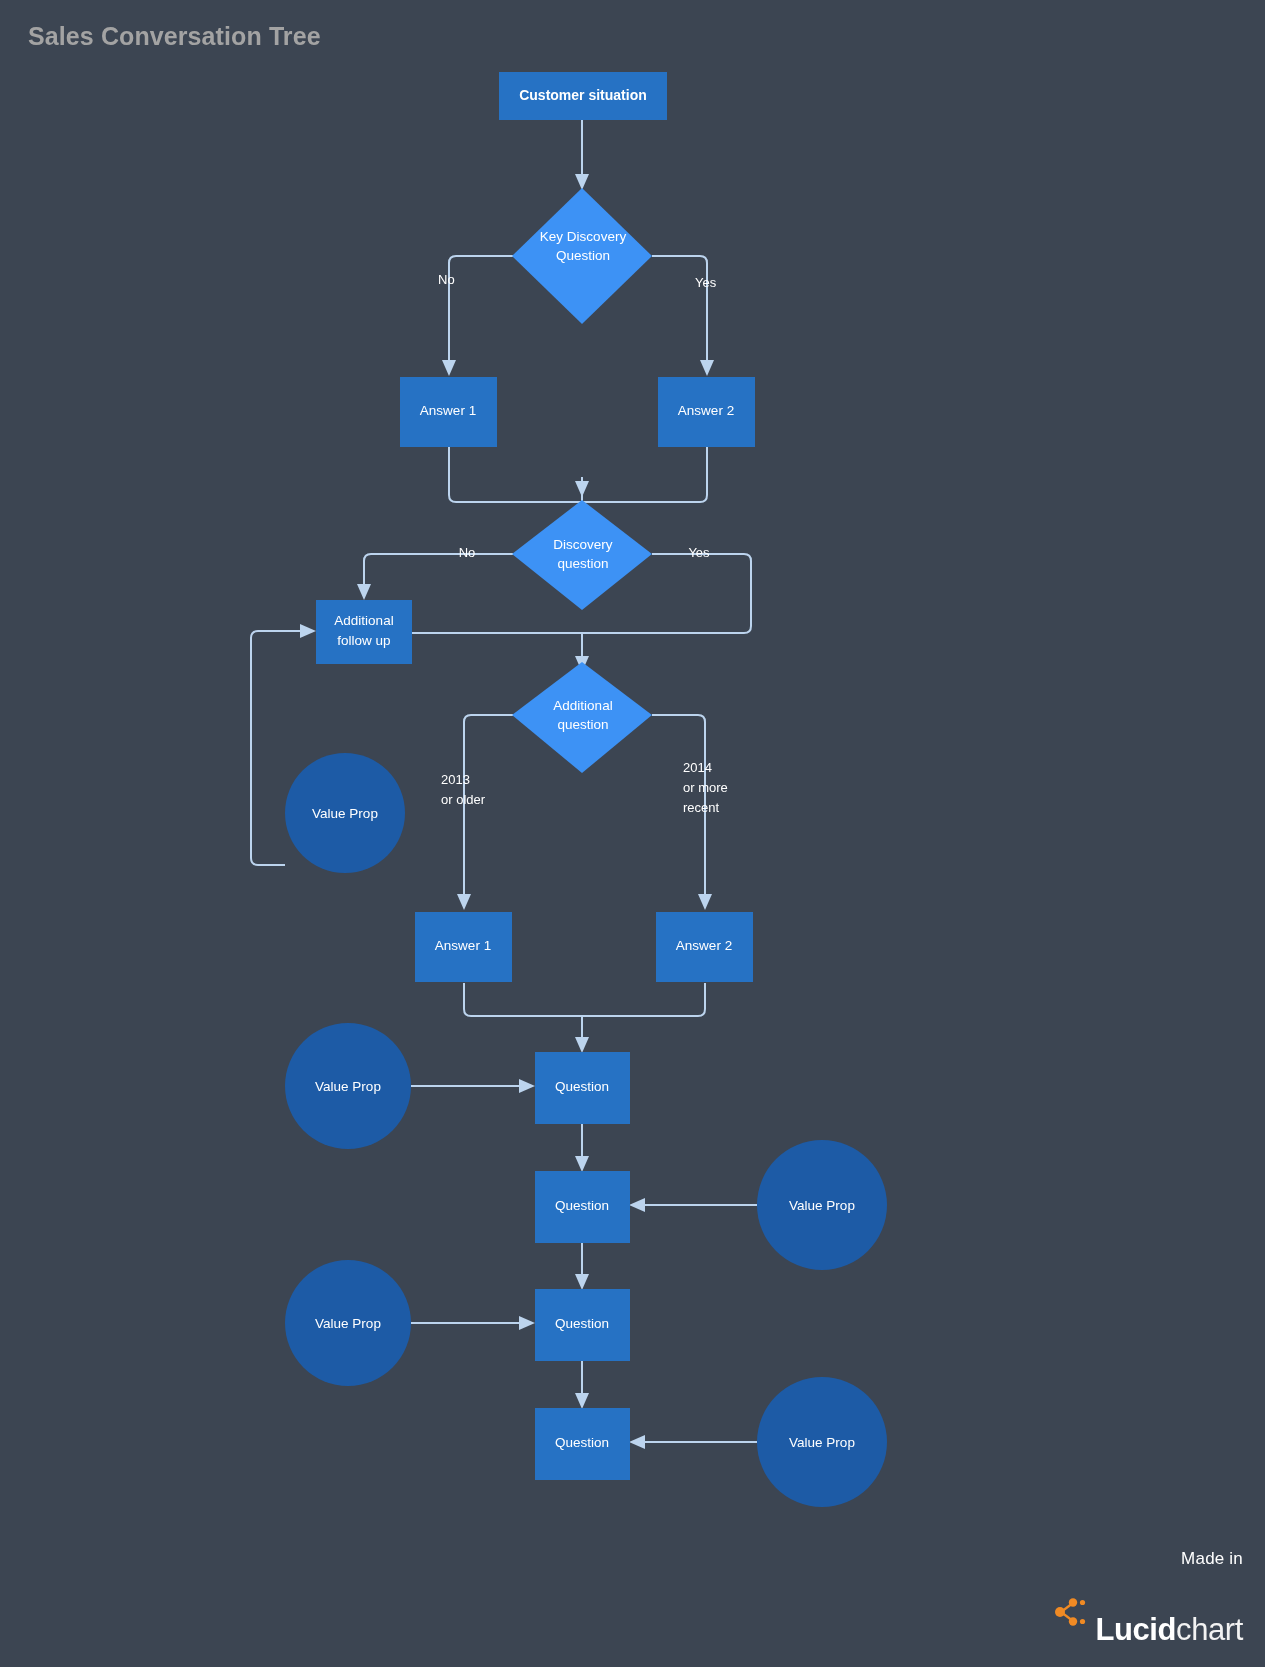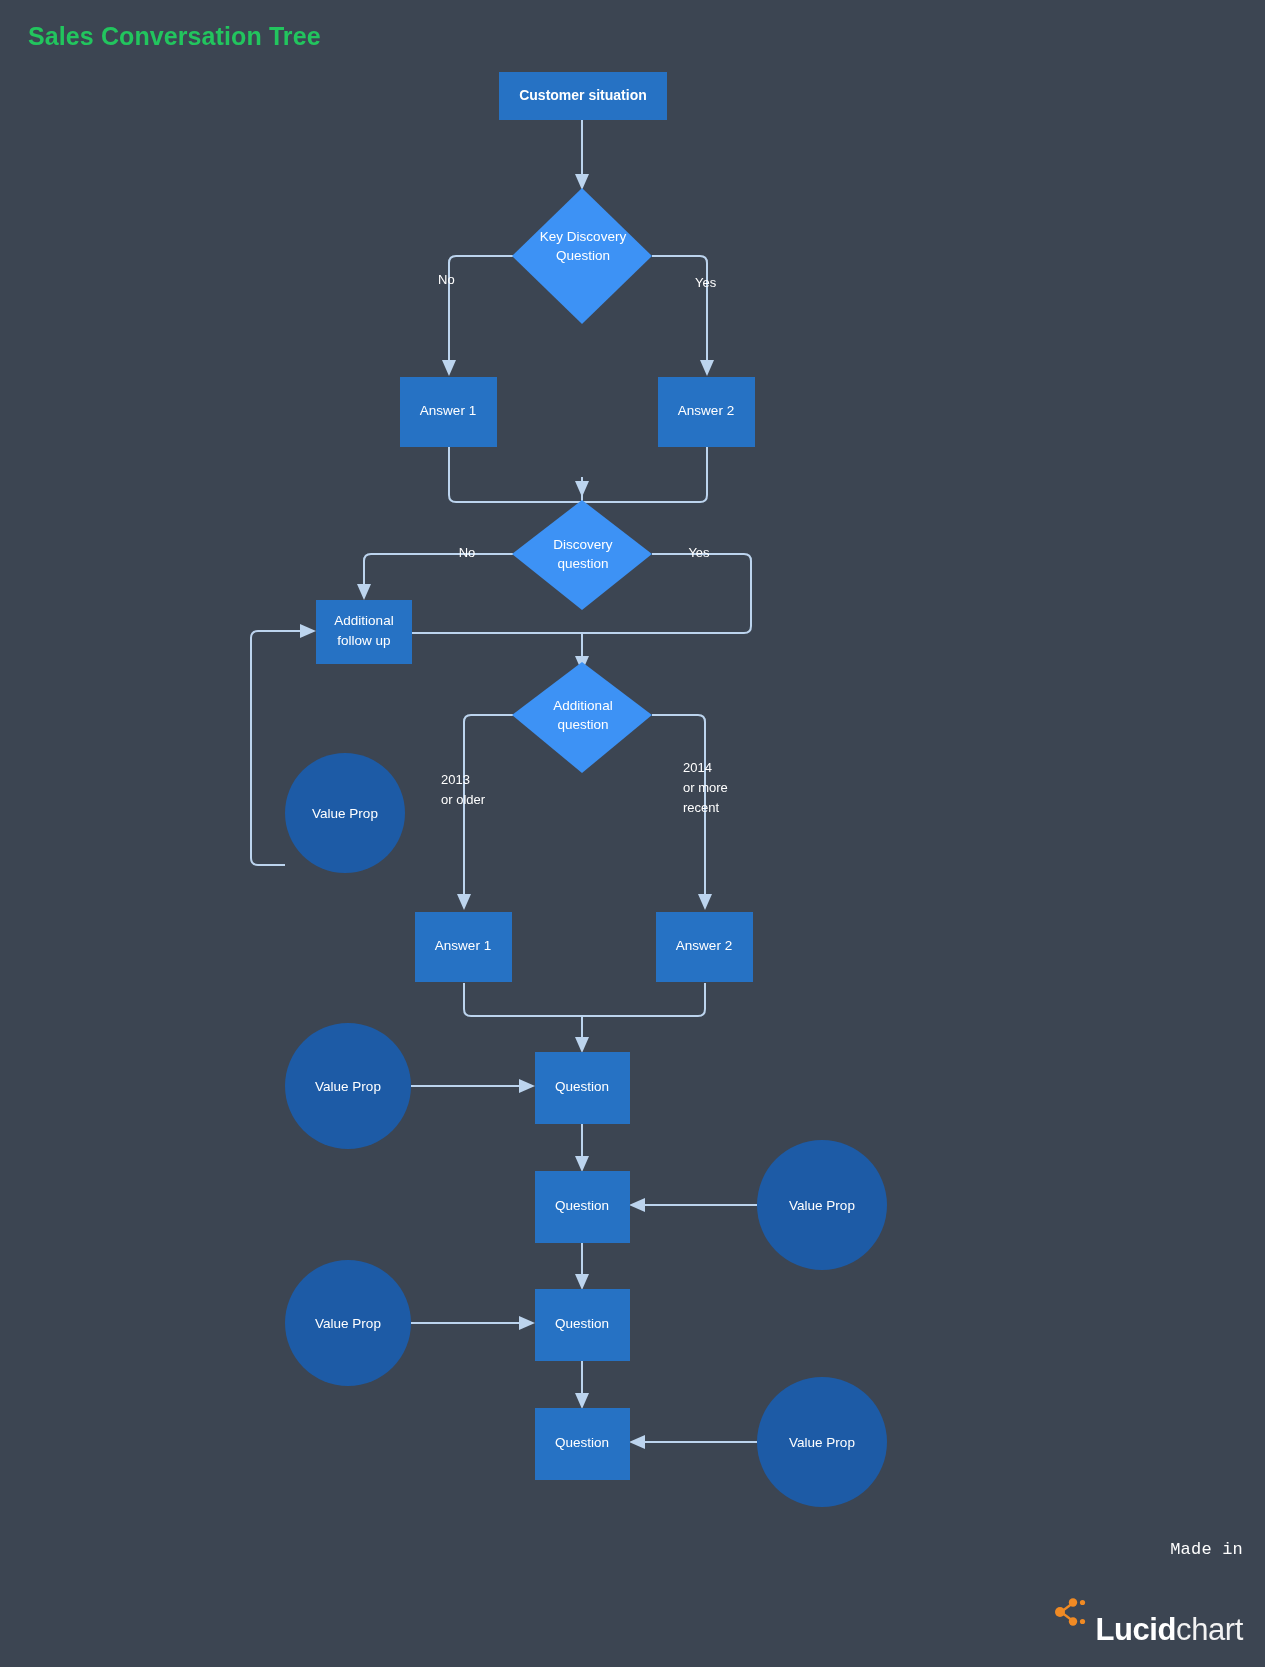--- a/index.html
+++ b/index.html
@@ -13,21 +13,21 @@
     position: relative;
     font-family: "Liberation Sans", sans-serif;
     overflow: hidden;
   }
   #page-title {
     position: absolute;
     left: 28px;
     top: 22px;
     font-size: 25px;
     font-weight: bold;
-    color: #22c55e;
+    color: #a3a3a3;
     letter-spacing: 0.1px;
   }
   #diagram {
     position: absolute;
     left: 0;
     top: 0;
     width: 1265px;
     height: 1667px;
   }
   .node-label {
@@ -60,23 +60,23 @@
   #lucid-attribution {
     position: absolute;
     right: 22px;
     bottom: 22px;
     text-align: right;
     user-select: none;
   }
   #made-in {
     color: #ffffff;
     font-size: 17px;
-    font-family: Liberation Mono, monospace;
+    font-family: Liberation Sans, sans-serif;
     line-height: 1.1;
-    margin-bottom: 18px;
+    margin-bottom: 9px;
     letter-spacing: 0.2px;
   }
   #lucid-wordmark-row {
     display: flex;
     align-items: center;
     justify-content: flex-end;
     gap: 9px;
   }
   #lucid-logo-icon {
     display: block;

